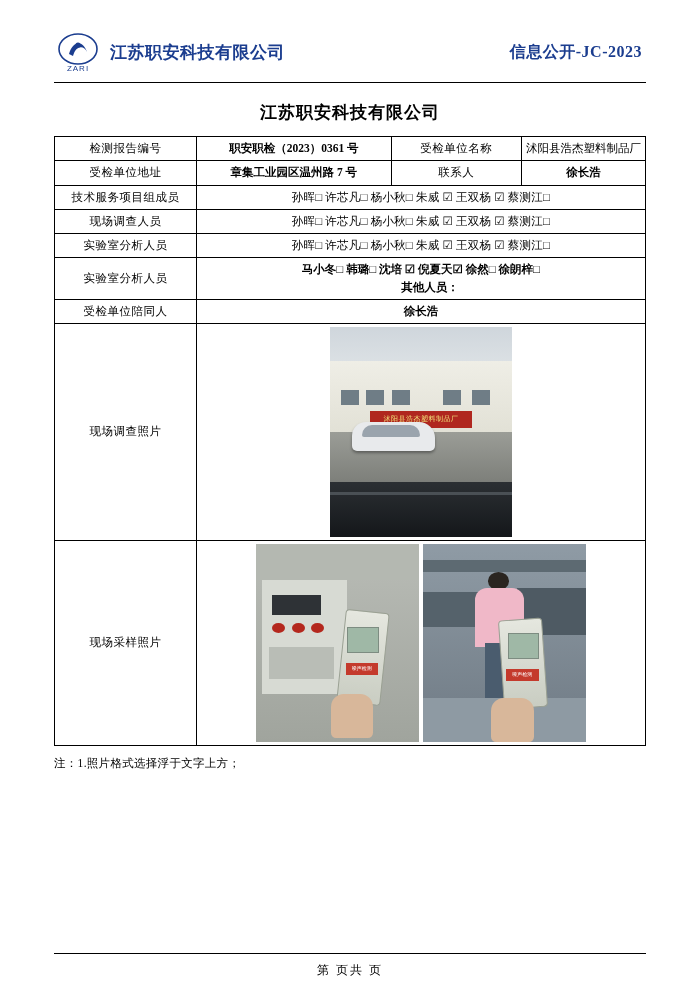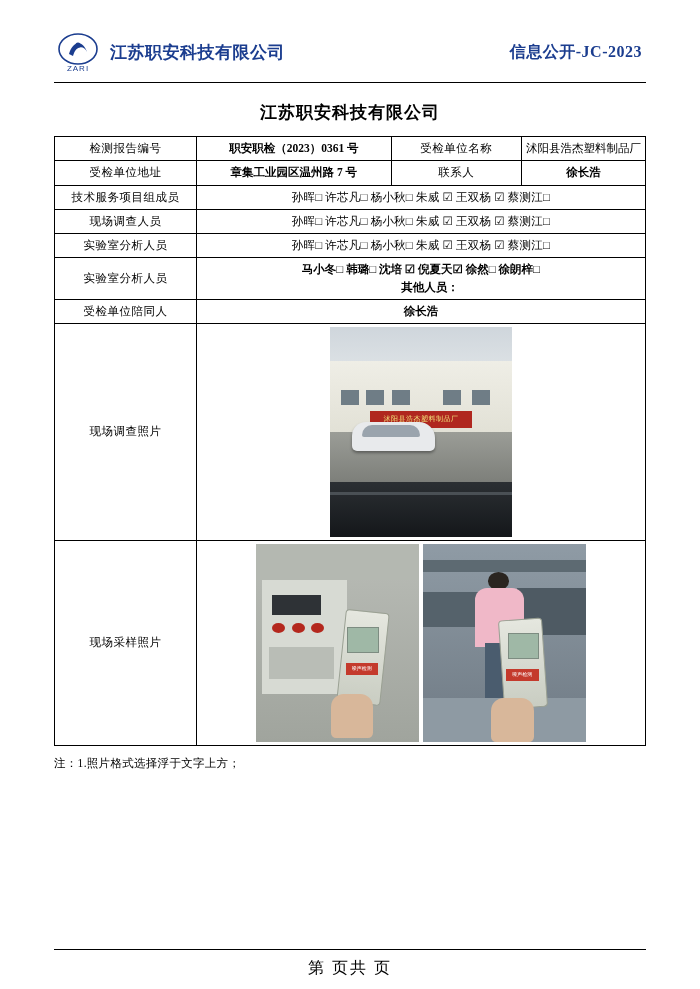--- a/index.html
+++ b/index.html
@@ -270,21 +270,21 @@
     letter-spacing: 0.3px;
   }
   .footer {
     position: absolute;
     left: 54px;
     right: 54px;
     bottom: 36px;
     border-top: 1px solid #000;
     padding-top: 8px;
     text-align: center;
-    font-size: 16px;
+    font-size: 12px;
     letter-spacing: 2px;
   }
 </style>
 </head>
 <body>
 
 <div class="page">
 
   <div class="header">
     <div class="header-left">

